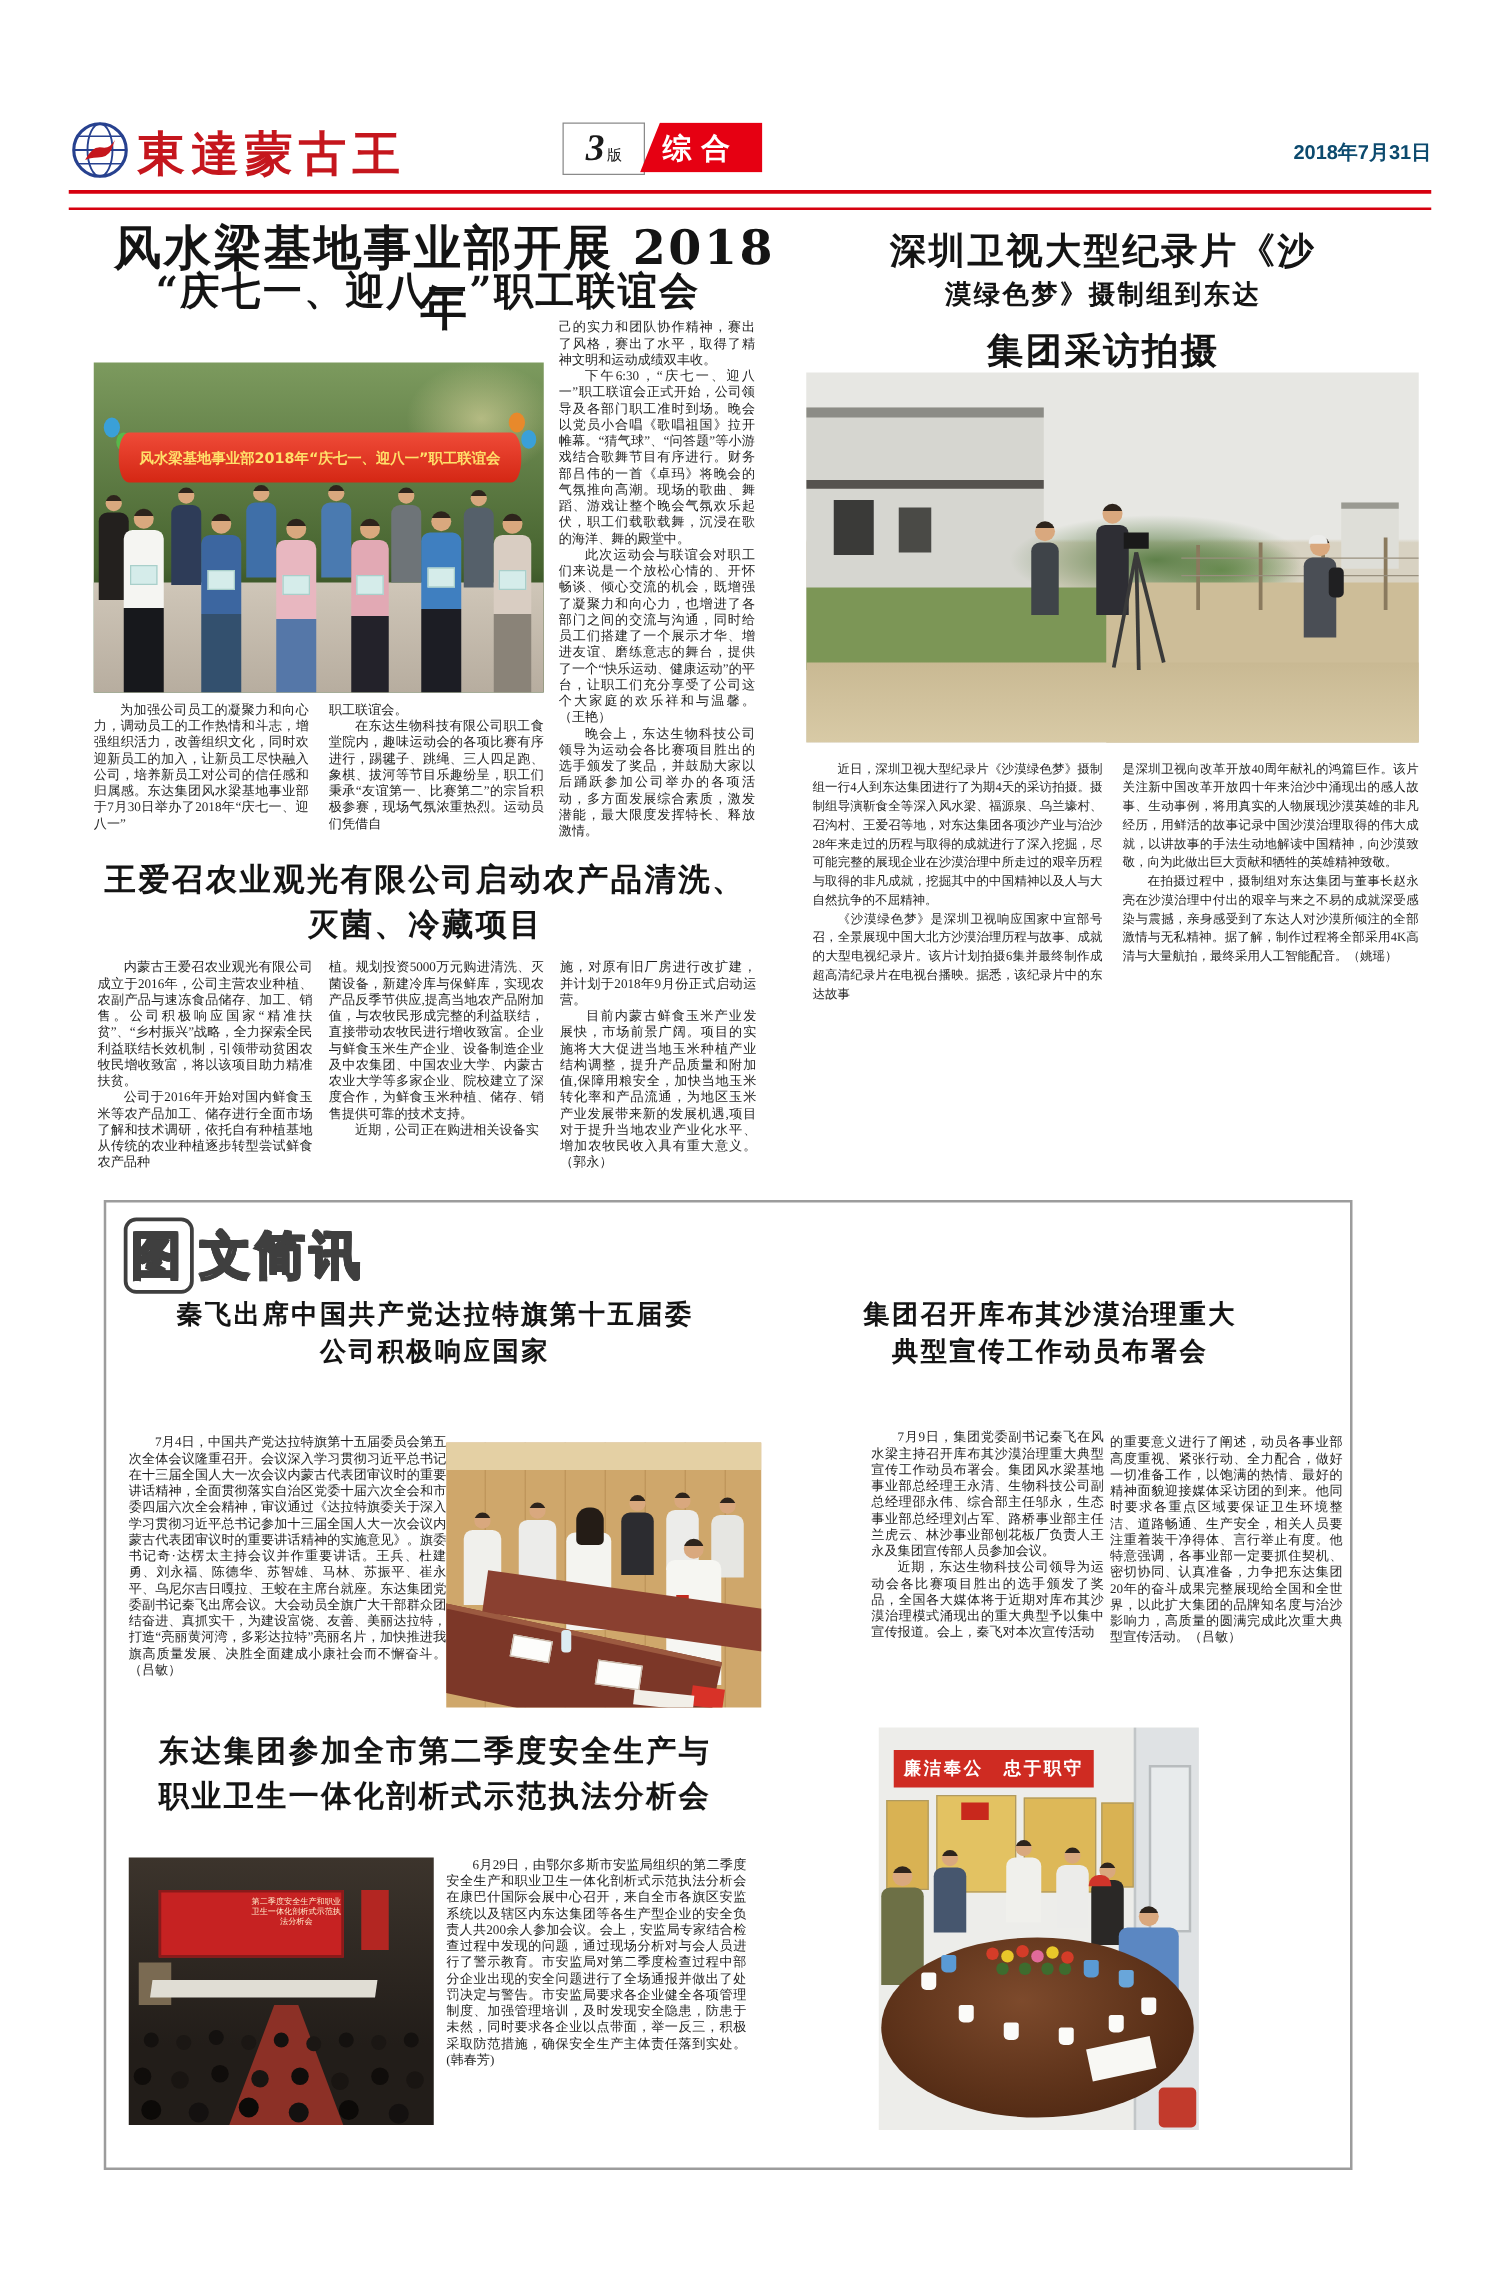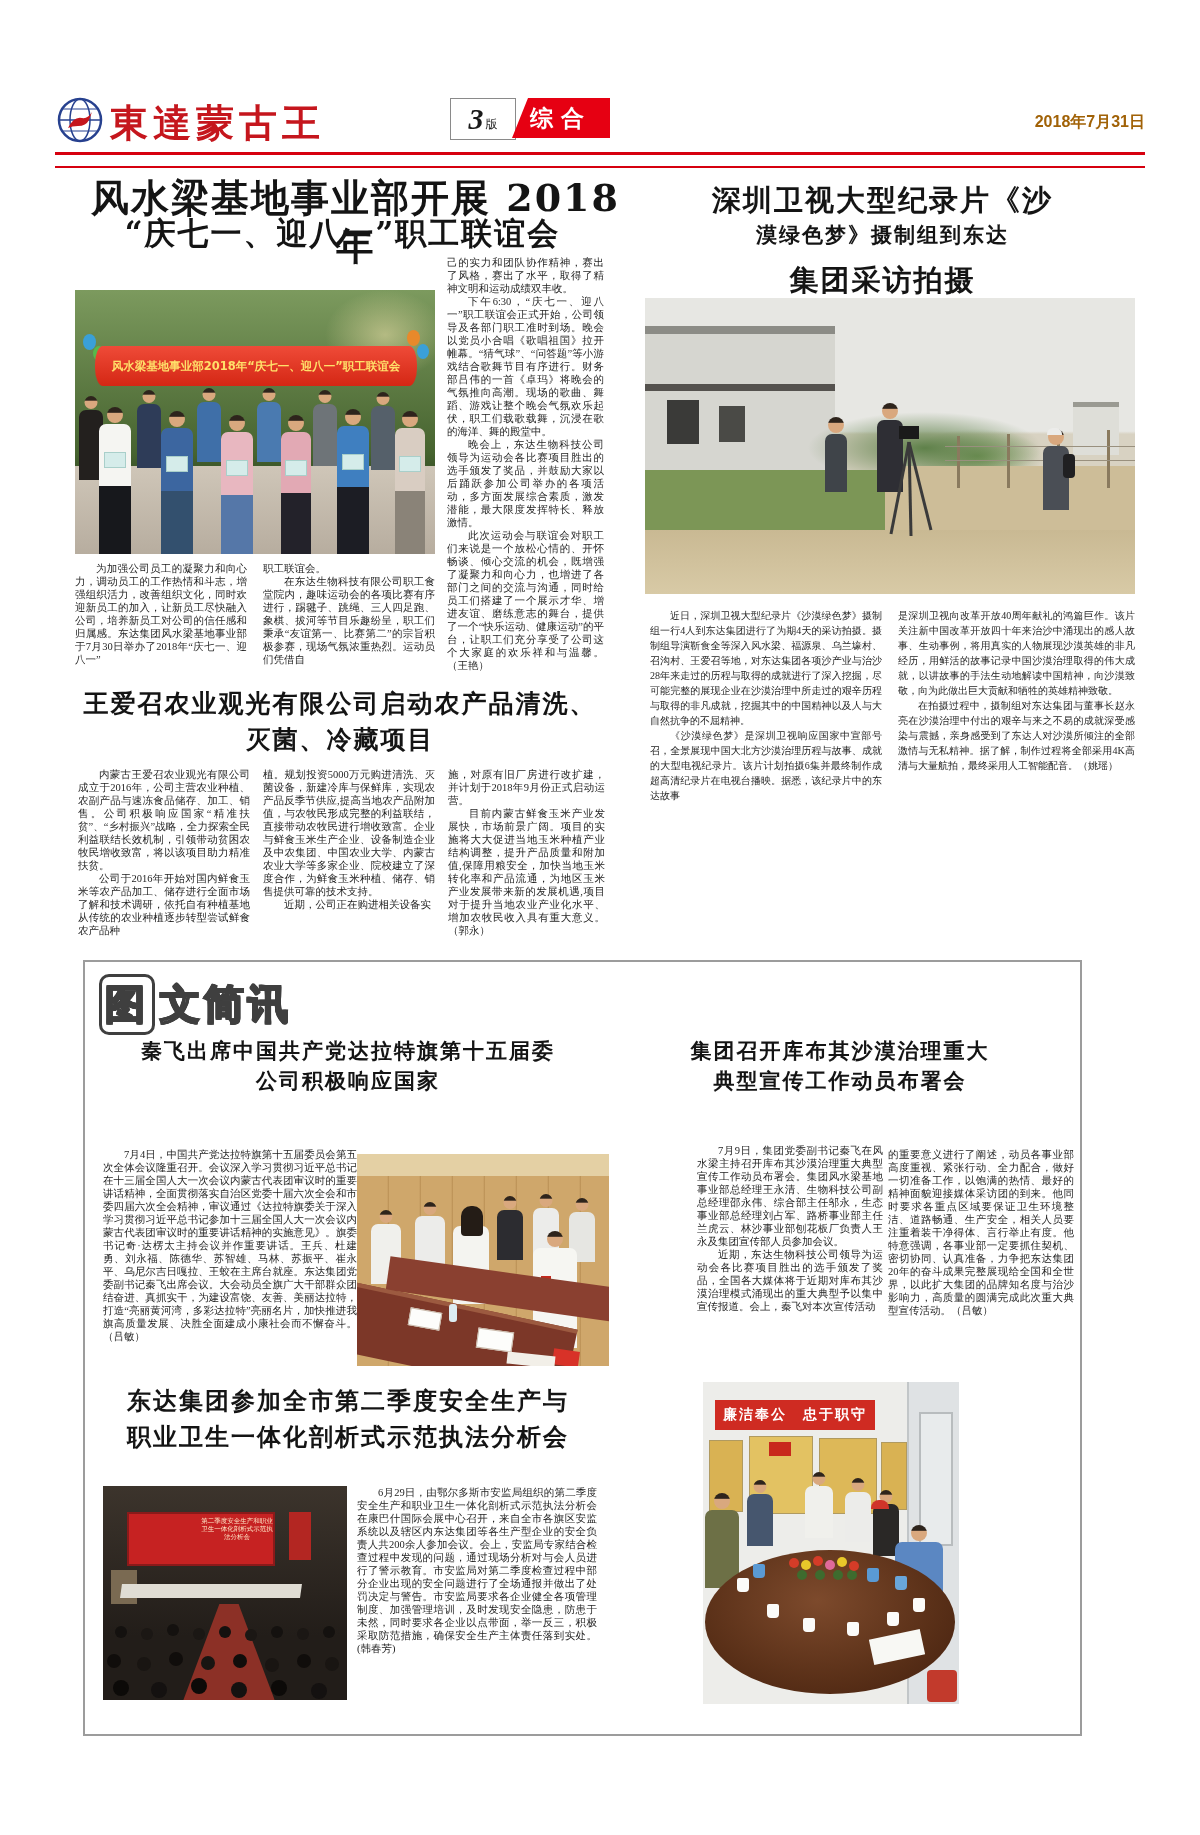--- a/index.html
+++ b/index.html
@@ -12,21 +12,21 @@
                  font-family:"DejaVu Serif",serif;}
   .page-no-box{width:64px;height:40px;background:#fff;border:1px solid #8a8a8a;
                display:flex;align-items:center;justify-content:center;gap:2px;}
   .page-no{font-style:italic;font-size:30px;font-weight:bold;color:#1a1a1a;line-height:1;}
   .page-word{font-size:12px;color:#1a1a1a;margin-top:10px;}
   .section-box{width:98px;height:40px;background:#e60012;color:#fff;display:flex;
                align-items:center;justify-content:center;font-weight:bold;font-size:23px;
                letter-spacing:8px;clip-path:polygon(16px 0,100% 0,100% 100%,0 100%);
                font-family:"DejaVu Sans","Liberation Sans",sans-serif;}
   .issue-date{font-family:"Liberation Sans","DejaVu Sans",sans-serif;font-weight:bold;
-              font-size:16px;color:#a16207;}
+              font-size:16px;color:#0c4a6e;}
   .red-rule{background:#d6000f;}
 
   
   .headline{position:absolute;text-align:center;font-weight:bold;color:#141414;
             letter-spacing:2px;font-family:"DejaVu Serif",serif;line-height:1.25;}
   .bcol{position:absolute;font-size:10.5px;line-height:13px;text-align:justify;
         color:#1f1f1f;overflow:hidden;}
   .bcol p{margin:0;text-indent:2em;}
   .noind p:first-child{text-indent:0;}
   .bcol.big{font-size:10px;line-height:15px;}
@@ -122,22 +122,22 @@
   <div class="bcol" style="left:75px;top:562px;width:172px;height:118px">
       <p>为加强公司员工的凝聚力和向心力，调动员工的工作热情和斗志，增强组织活力，改善组织文化，同时欢迎新员工的加入，让新员工尽快融入公司，培养新员工对公司的信任感和归属感。东达集团风水梁基地事业部于7月30日举办了2018年“庆七一、迎八一”</p>
     </div>
   <div class="bcol noind" style="left:263px;top:562px;width:172px;height:126px">
       <p>职工联谊会。</p>
       <p>在东达生物科技有限公司职工食堂院内，趣味运动会的各项比赛有序进行，踢毽子、跳绳、三人四足跑、象棋、拔河等节目乐趣纷呈，职工们秉承“友谊第一、比赛第二”的宗旨积极参赛，现场气氛浓重热烈。运动员们凭借自</p>
     </div>
   <div class="bcol noind" style="left:447px;top:256px;width:157px;height:426px">
       <p>己的实力和团队协作精神，赛出了风格，赛出了水平，取得了精神文明和运动成绩双丰收。</p>
       <p>下午6:30，“庆七一、迎八一”职工联谊会正式开始，公司领导及各部门职工准时到场。晚会以党员小合唱《歌唱祖国》拉开帷幕。“猜气球”、“问答题”等小游戏结合歌舞节目有序进行。财务部吕伟的一首《卓玛》将晚会的气氛推向高潮。现场的歌曲、舞蹈、游戏让整个晚会气氛欢乐起伏，职工们载歌载舞，沉浸在歌的海洋、舞的殿堂中。</p>
+      <p>此次运动会与联谊会对职工们来说是一个放松心情的、开怀畅谈、倾心交流的机会，既增强了凝聚力和向心力，也增进了各部门之间的交流与沟通，同时给员工们搭建了一个展示才华、增进友谊、磨练意志的舞台，提供了一个“快乐运动、健康运动”的平台，让职工们充分享受了公司这个大家庭的欢乐祥和与温馨。（王艳）</p>
       <p>晚会上，东达生物科技公司领导为运动会各比赛项目胜出的选手颁发了奖品，并鼓励大家以后踊跃参加公司举办的各项活动，多方面发展综合素质，激发潜能，最大限度发挥特长、释放激情。</p>
-      <p>此次运动会与联谊会对职工们来说是一个放松心情的、开怀畅谈、倾心交流的机会，既增强了凝聚力和向心力，也增进了各部门之间的交流与沟通，同时给员工们搭建了一个展示才华、增进友谊、磨练意志的舞台，提供了一个“快乐运动、健康运动”的平台，让职工们充分享受了公司这个大家庭的欢乐祥和与温馨。（王艳）</p>
     </div>
 
   <div class="headline" style="left:630px;top:182px;width:505px;font-size:29px">深圳卫视大型纪录片《沙</div>
   <div class="headline" style="left:630px;top:222px;width:505px;font-size:21px">漠绿色梦》摄制组到东达</div>
   <div class="headline" style="left:630px;top:262px;width:505px;font-size:29px">集团采访拍摄</div>
 
   <div class="photo" style="left:645px;top:298px;width:490px;height:296px;background:linear-gradient(#e7e7e3 45%,#d8d2c2 46%)">
     <div style="left:0;top:28px;width:190px;height:145px;background:#d6d6d0;border-top:8px solid #8c8c86"></div>
     <div style="left:0;top:86px;width:190px;height:7px;background:#55524e"></div>
     <div style="left:22px;top:102px;width:32px;height:44px;background:#3a3a38"></div>

